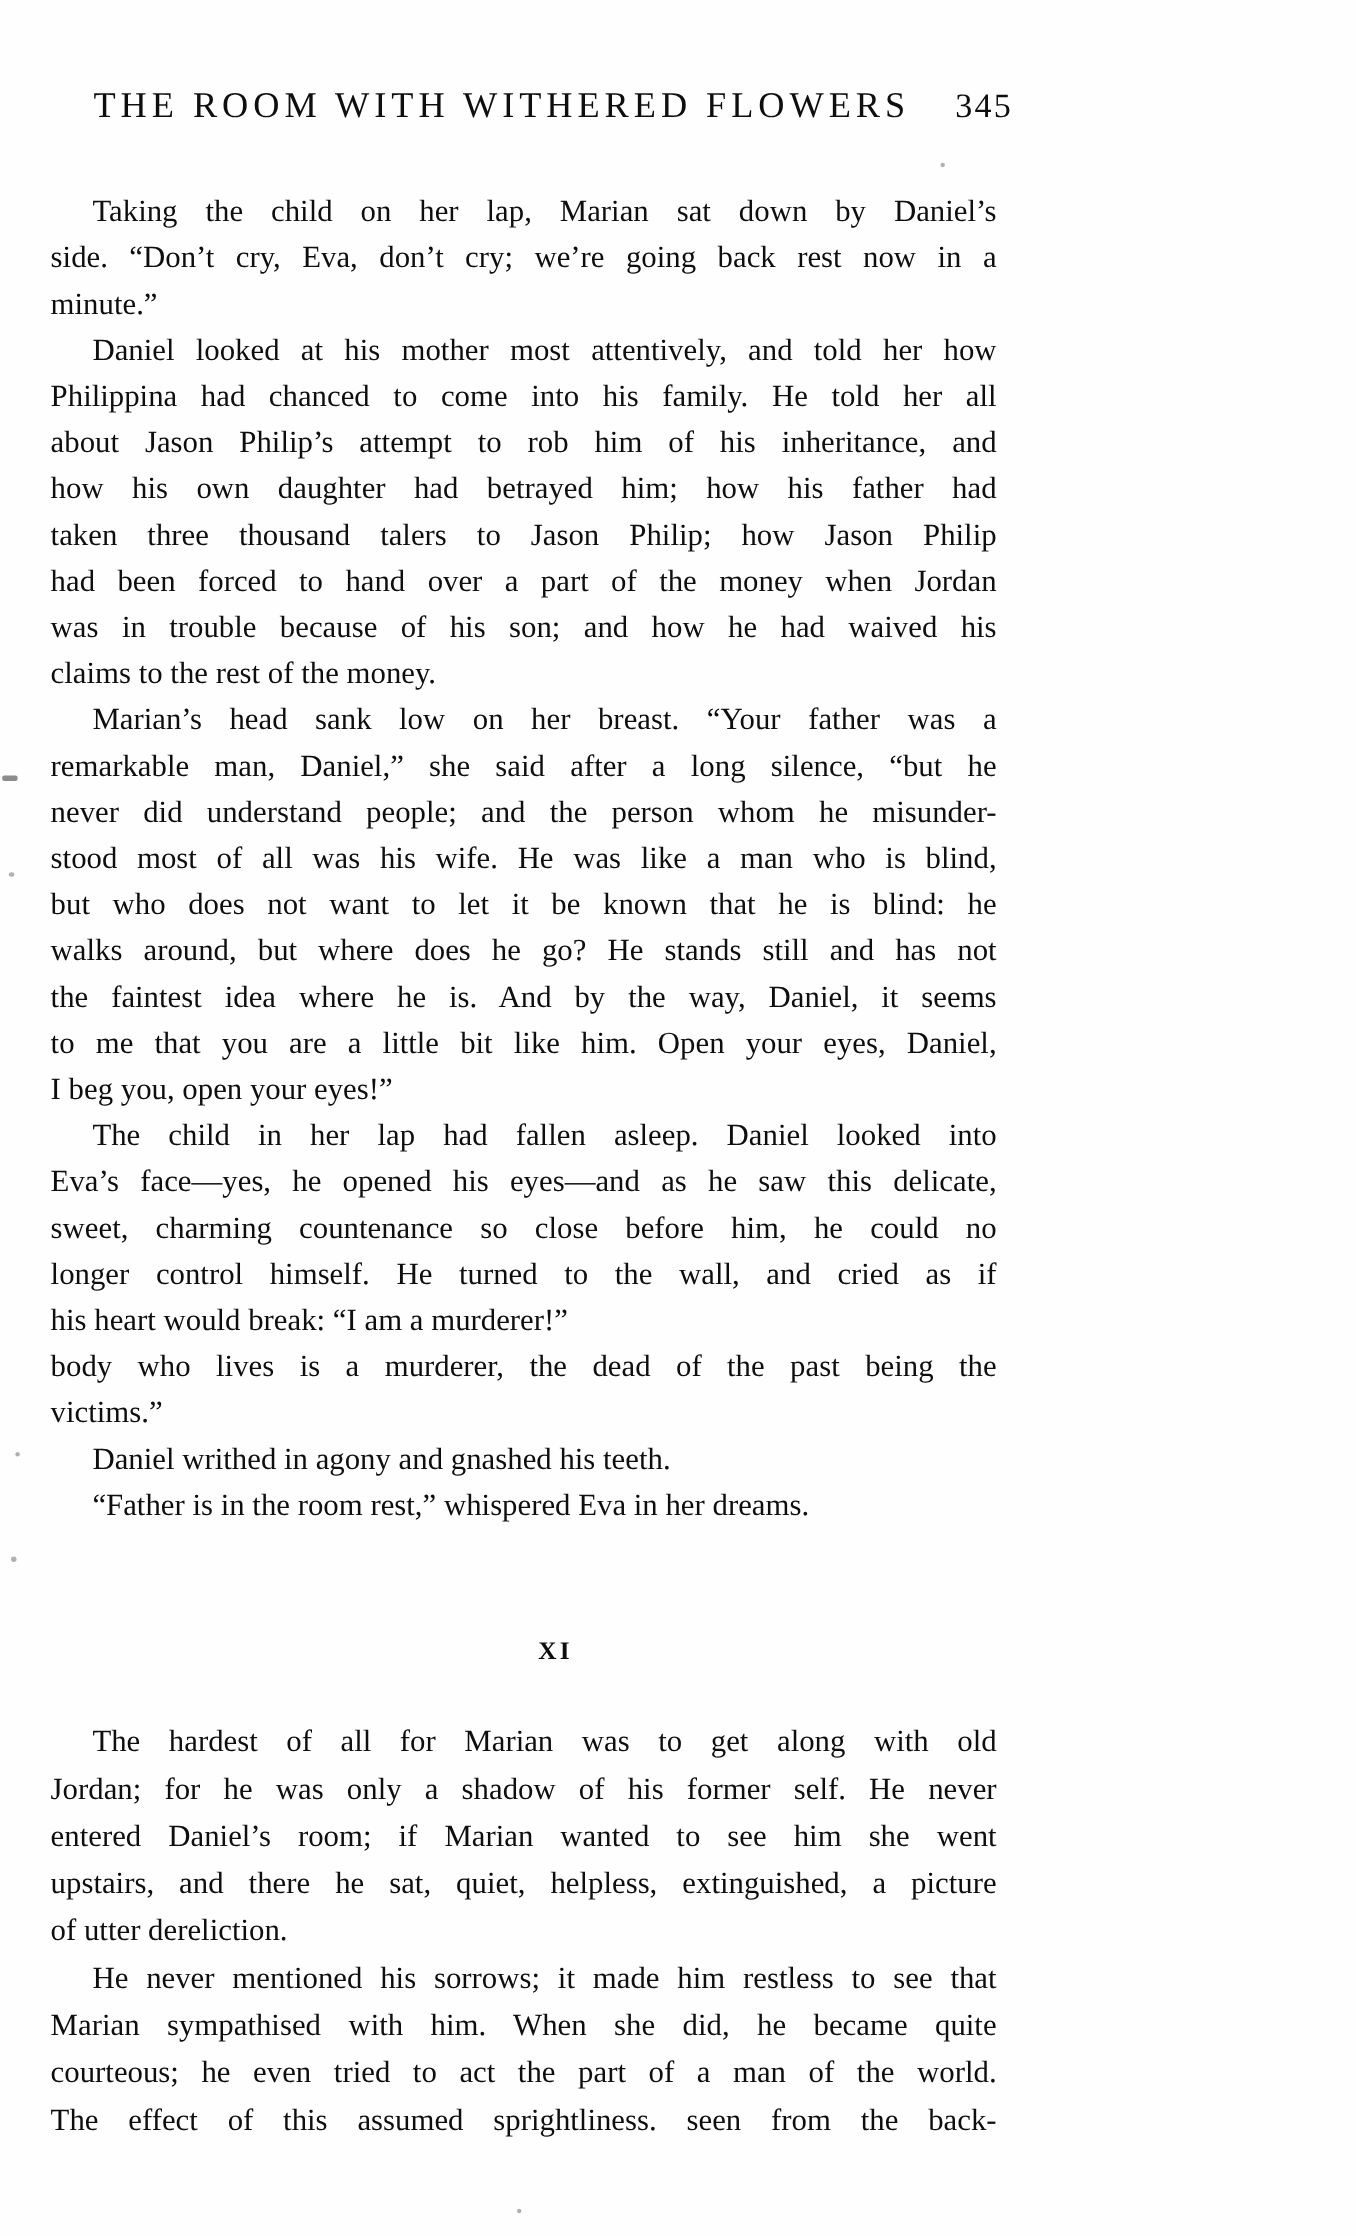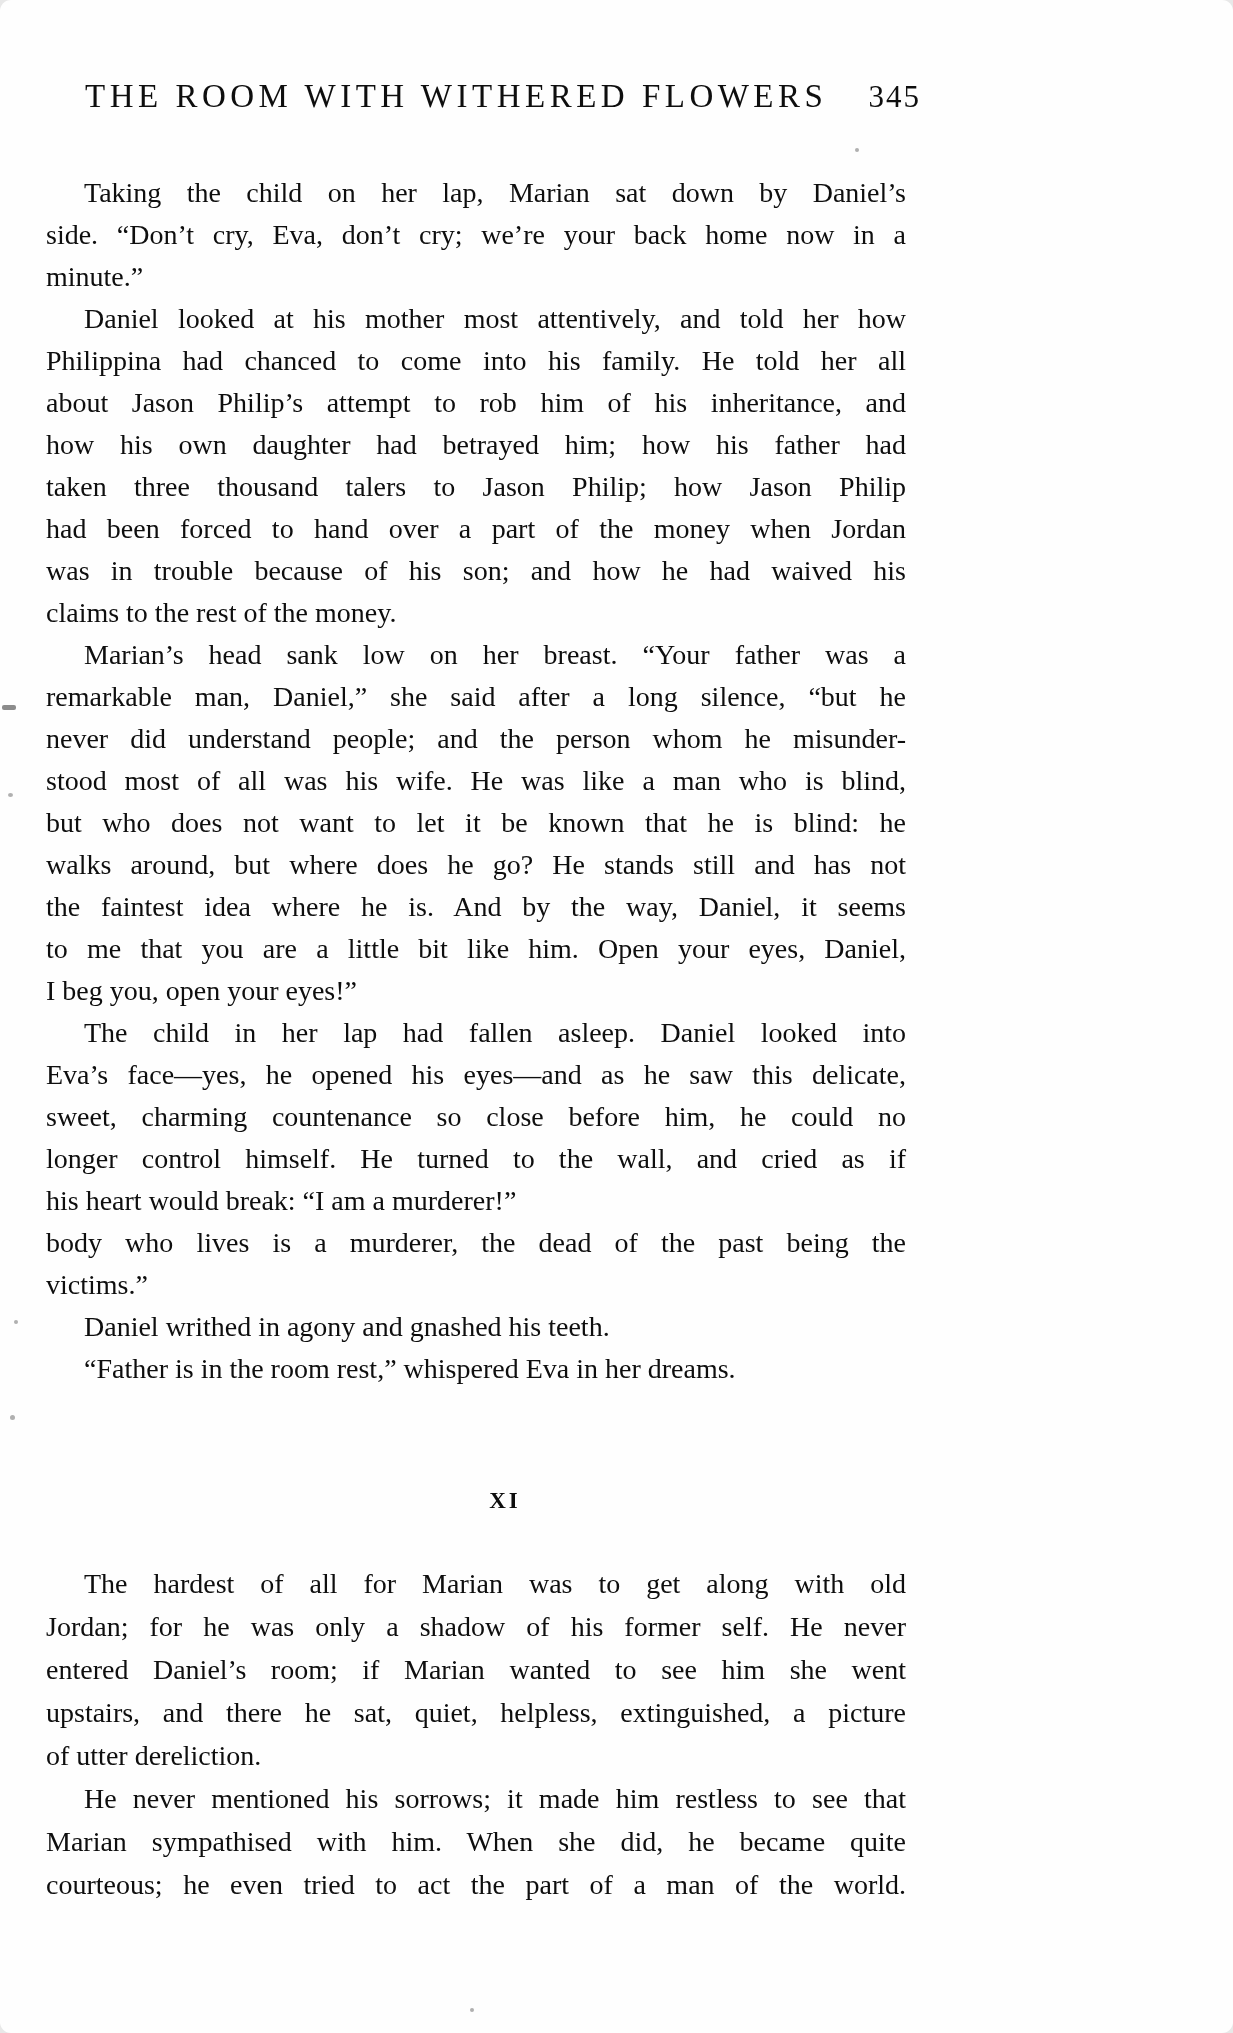--- a/index.html
+++ b/index.html
@@ -5,21 +5,20 @@
   html, body { margin: 0; padding: 0; background: #e8e8e8; }
   .page {
     position: relative;
     width: 1233px;
     height: 2033px;
     margin: 0 auto;
     background: #fefefe;
     font-family: "Liberation Serif", "DejaVu Serif", serif;
     color: #0e0e0e;
     overflow: hidden;
-    border-radius: 11px;
   }
   .running-head {
     position: absolute;
     top: 78px;
     left: 85px;
     width: 836px;
     display: flex;
     align-items: baseline;
   }
   .head-title {
@@ -70,21 +69,21 @@
 <div class="page">
 
   <header class="running-head">
     <span class="head-title">THE ROOM WITH WITHERED FLOWERS</span>
     <span class="head-page">345</span>
   </header>
 
   <main class="text-block block-a">
 
     <div class="line first j">Taking the child on her lap, Marian sat down by Daniel’s</div>
-    <div class="line j">side. “Don’t cry, Eva, don’t cry; we’re your back home now in a</div>
+    <div class="line j">side. “Don’t cry, Eva, don’t cry; we’re going back rest now in a</div>
     <div class="line last">minute.”</div>
 
     <div class="line first j">Daniel looked at his mother most attentively, and told her how</div>
     <div class="line j">Philippina had chanced to come into his family. He told her all</div>
     <div class="line j">about Jason Philip’s attempt to rob him of his inheritance, and</div>
     <div class="line j">how his own daughter had betrayed him; how his father had</div>
     <div class="line j">taken three thousand talers to Jason Philip; how Jason Philip</div>
     <div class="line j">had been forced to hand over a part of the money when Jordan</div>
     <div class="line j">was in trouble because of his son; and how he had waived his</div>
     <div class="line last">claims to the rest of the money.</div>
@@ -119,20 +118,21 @@
 
     <div class="line first j">The hardest of all for Marian was to get along with old</div>
     <div class="line j">Jordan; for he was only a shadow of his former self. He never</div>
     <div class="line j">entered Daniel’s room; if Marian wanted to see him she went</div>
     <div class="line j">upstairs, and there he sat, quiet, helpless, extinguished, a picture</div>
     <div class="line last">of utter dereliction.</div>
 
     <div class="line first j">He never mentioned his sorrows; it made him restless to see that</div>
     <div class="line j">Marian sympathised with him. When she did, he became quite</div>
     <div class="line j">courteous; he even tried to act the part of a man of the world.</div>
+    <div class="line j">The effect of this assumed sprightliness. seen from the back-</div>
   </main>
 
   <span class="speck s1"></span>
   <span class="speck s2"></span>
   <span class="speck s3"></span>
   <span class="speck s4"></span>
   <span class="speck s5"></span>
   <span class="speck s6"></span>
 
 </div>

